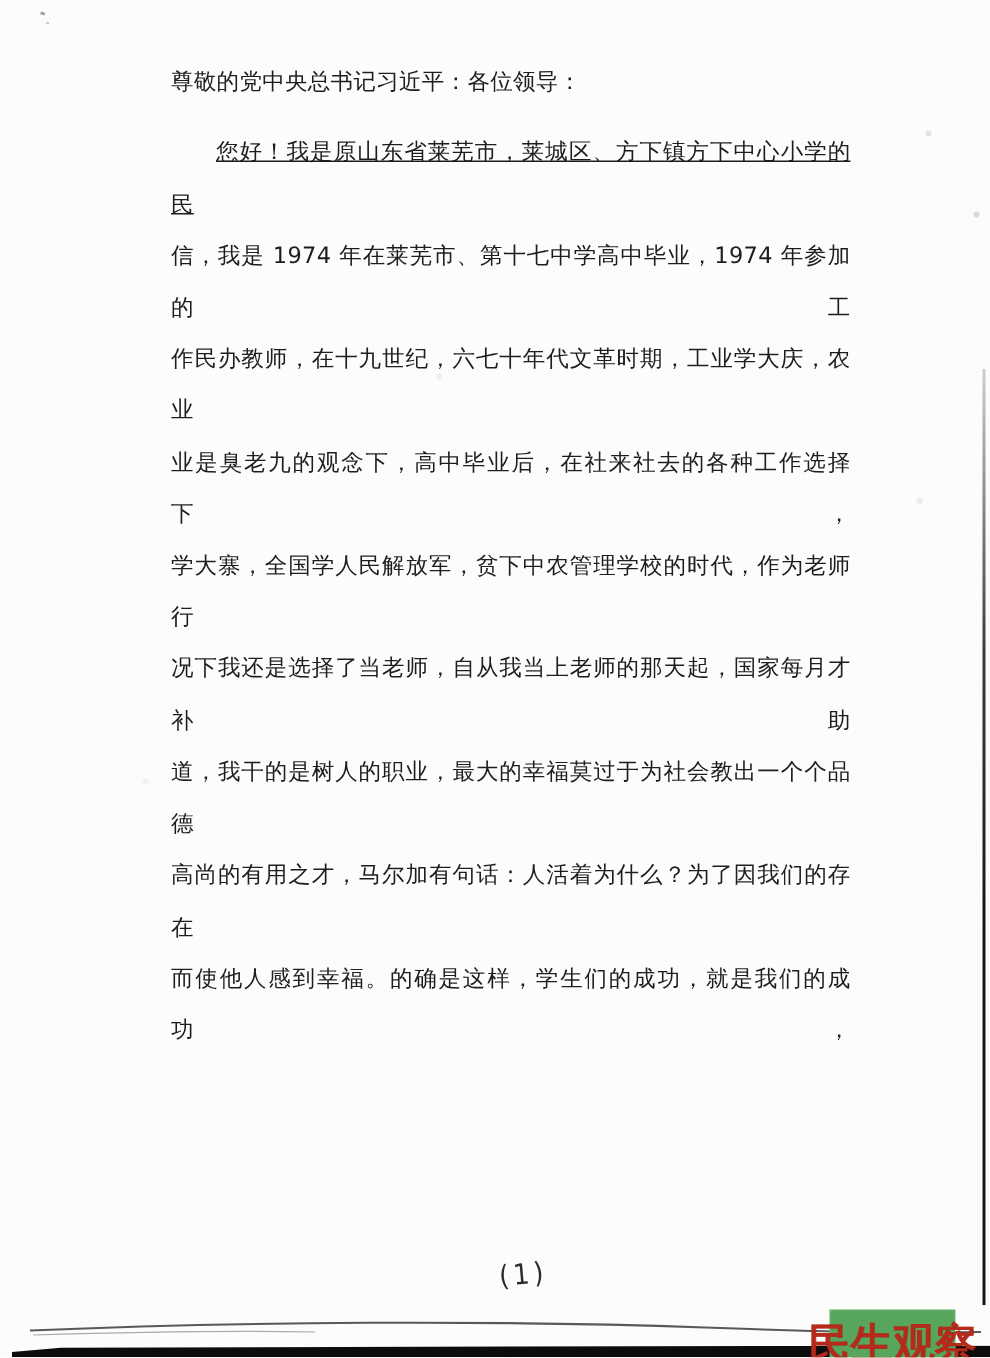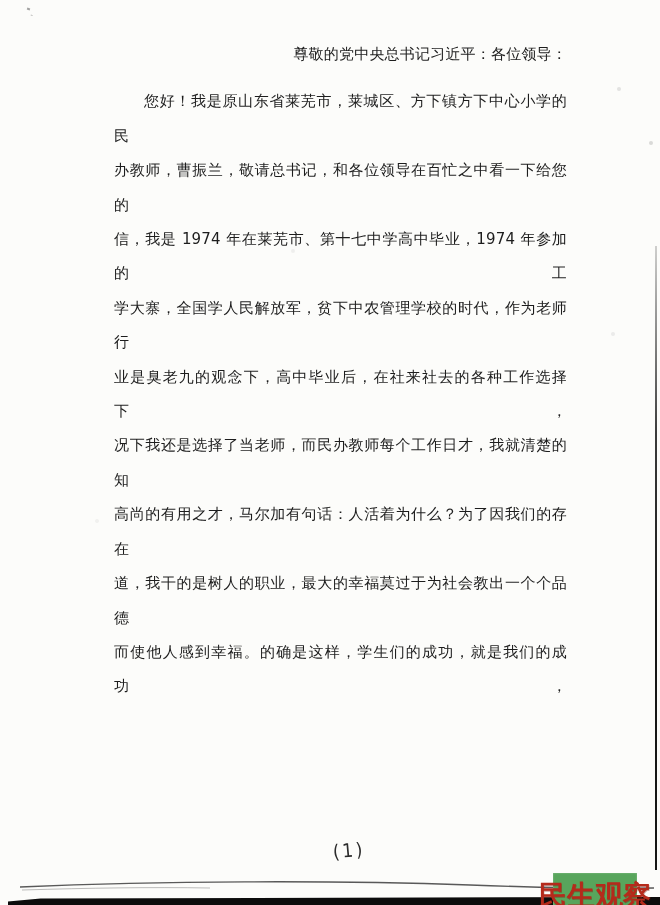--- a/index.html
+++ b/index.html
@@ -31,28 +31,28 @@
   .letter {
     position: absolute;
     left: 114px;
     top: 37px;
     width: 453px;
     color: #1d1d1d;
     font-size: 15px;
     line-height: 34.4px;
     letter-spacing: 0.2px;
   }
-  .salutation { text-align: right; white-space: nowrap; }
+  .salutation { text-align: left; white-space: nowrap; }
   .body { margin-top: 13px; }
   .line {
     text-align: justify;
     text-align-last: justify;
     text-justify: inter-character;
   }
-  .indent { text-indent: 30px; }
+  .indent { text-indent: 30px; text-decoration: underline; }
   .page-number {
     position: absolute;
     left: 331px;
     top: 839px;
     font-size: 19px;
     color: #2c2c2c;
     transform: rotate(-5deg) scaleX(.9);
     letter-spacing: 3px;
     font-weight: 500;
   }
@@ -94,27 +94,27 @@
 
 <div class="page">
 
   <div class="noise"></div>
   <div class="speckle"></div>
 
   <div class="letter">
     <div class="salutation">尊敬的党中央总书记习近平：各位领导：</div>
     <div class="body">
       <div class="line indent">您好！我是原山东省莱芜市，莱城区、方下镇方下中心小学的民</div>
-      <div class="line">办教师，曹振兰，敬请总书记，和各位领导在百忙之中看一下给您的</div>
       <div class="line">信，我是 1974 年在莱芜市、第十七中学高中毕业，1974 年参加的工</div>
+      <div class="line">作民办教师，在十九世纪，六七十年代文革时期，工业学大庆，农业</div>
+      <div class="line">业是臭老九的观念下，高中毕业后，在社来社去的各种工作选择下，</div>
       <div class="line">学大寨，全国学人民解放军，贫下中农管理学校的时代，作为老师行</div>
-      <div class="line">业是臭老九的观念下，高中毕业后，在社来社去的各种工作选择下，</div>
-      <div class="line">况下我还是选择了当老师，而民办教师每个工作日才，我就清楚的知</div>
+      <div class="line">况下我还是选择了当老师，自从我当上老师的那天起，国家每月才补助</div>
+      <div class="line">道，我干的是树人的职业，最大的幸福莫过于为社会教出一个个品德</div>
       <div class="line">高尚的有用之才，马尔加有句话：人活着为什么？为了因我们的存在</div>
-      <div class="line">道，我干的是树人的职业，最大的幸福莫过于为社会教出一个个品德</div>
       <div class="line">而使他人感到幸福。的确是这样，学生们的成功，就是我们的成功，</div>
 
     </div>
   </div>
 
   <div class="page-number">(1)</div>
 
   <svg class="scan-line" width="660" height="22" viewBox="0 0 660 22">
     <path d="M 20 13 C 160 7, 330 6, 470 11 S 620 14, 654 14" fill="none" stroke="#3c3c3c" stroke-width="1.4" opacity="0.85"></path>
     <path d="M 22 16 C 90 14, 150 13, 210 14" fill="none" stroke="#5a5a5a" stroke-width="0.8" opacity="0.5"></path>

